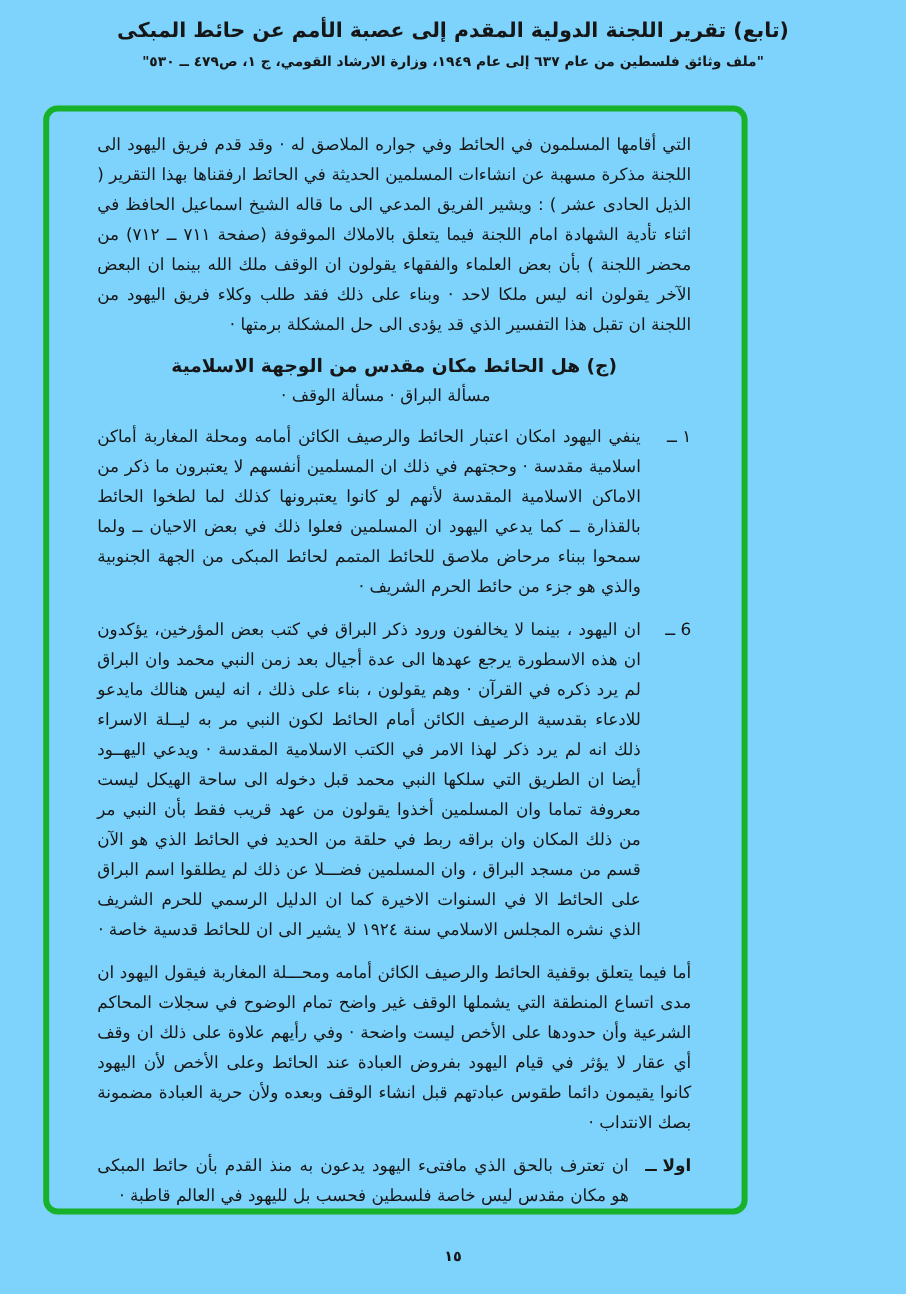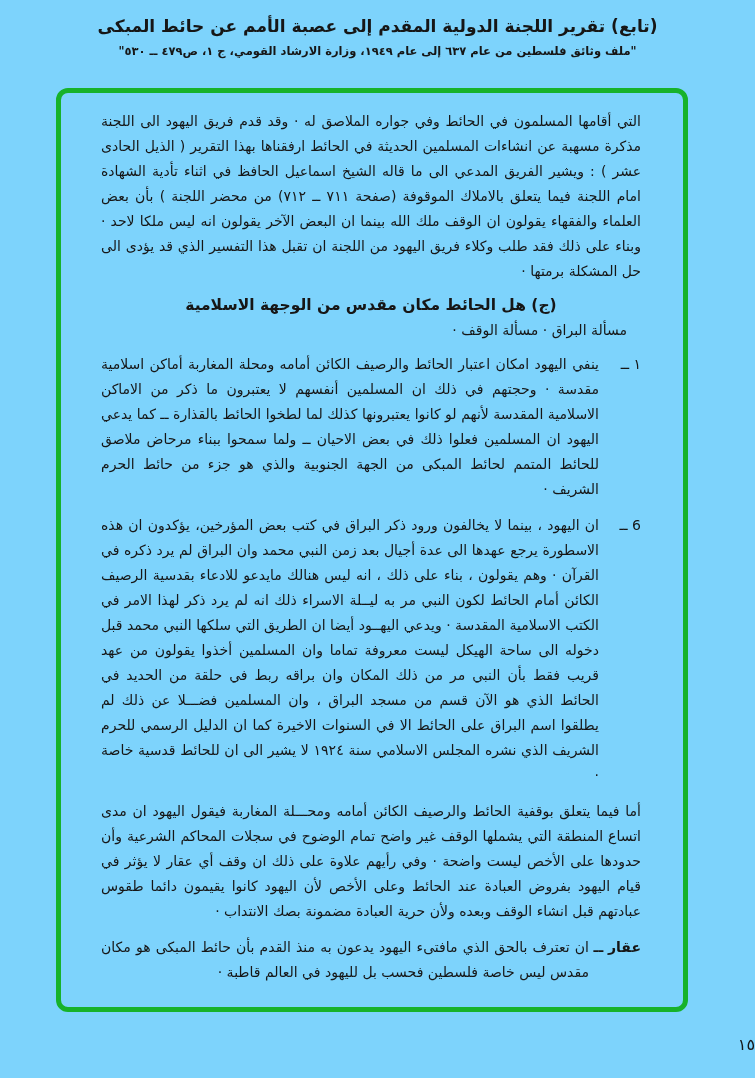--- a/index.html
+++ b/index.html
@@ -24,23 +24,23 @@
     font-weight: bold;
     letter-spacing: 0.2px;
   }
   .header-source {
     margin-top: 8px;
     font-size: 11.5px;
     font-weight: bold;
   }
   .frame {
     position: absolute;
-    left: 56px;
+    left: 36px;
     top: 88px;
-    width: 632px;
+    width: 587px;
     height: 924px;
     border: 5px solid #17b22a;
     border-radius: 12px;
     padding: 16px 42px 0 40px;
     direction: rtl;
     overflow: hidden;
   }
   .para {
     font-size: 14px;
     line-height: 25px;
@@ -50,21 +50,21 @@
   .intro { margin-bottom: 12px; }
   .heading {
     font-size: 15.5px;
     font-weight: bold;
     margin: 4px 0 8px 0;
     text-align: center;
   }
   .subtitle {
     font-size: 14px;
     margin: 0 14px 14px 0;
-    text-align: right;
+    text-align: center;
   }
   .item {
     display: flex;
     flex-direction: row;
     margin-bottom: 11px;
   }
   .marker {
     flex: 0 0 42px;
     font-size: 14px;
     line-height: 25px;
@@ -74,23 +74,23 @@
   .item-text { flex: 1; }
   .closing {
     text-indent: 68px;
     margin: 6px 0 14px 0;
   }
   .footer {
     position: absolute;
     left: 0;
     bottom: 24px;
     width: 100%;
-    text-align: right;
-    font-size: 16px;
-    font-weight: normal;
+    text-align: center;
+    font-size: 12px;
+    font-weight: bold;
     direction: rtl;
   }
 </style>
 </head>
 <body>
 
 <div class="page">
 
   <div class="header">
     <div class="header-title">(تابع) تقرير اللجنة الدولية المقدم إلى عصبة الأمم عن حائط المبكى</div>
@@ -114,21 +114,21 @@
       <span class="marker">6 ــ</span>
       <p class="para item-text">ان اليهود ، بينما لا يخالفون ورود ذكر البراق في كتب بعض المؤرخين، يؤكدون ان هذه الاسطورة يرجع عهدها الى عدة أجيال بعد زمن النبي محمد وان البراق لم يرد ذكره في القرآن · وهم يقولون ، بناء على ذلك ، انه ليس هنالك مايدعو للادعاء بقدسية الرصيف الكائن أمام الحائط لكون النبي مر به ليــلة الاسراء ذلك انه لم يرد ذكر لهذا الامر في الكتب الاسلامية المقدسة · ويدعي اليهــود أيضا ان الطريق التي سلكها النبي محمد قبل دخوله الى ساحة الهيكل ليست معروفة تماما وان المسلمين أخذوا يقولون من عهد قريب فقط بأن النبي مر من ذلك المكان وان براقه ربط في حلقة من الحديد في الحائط الذي هو الآن قسم من مسجد البراق ، وان المسلمين فضـــلا عن ذلك لم يطلقوا اسم البراق على الحائط الا في السنوات الاخيرة كما ان الدليل الرسمي للحرم الشريف الذي نشره المجلس الاسلامي سنة ١٩٢٤ لا يشير الى ان للحائط قدسية خاصة ·</p>
     </div>
 
     <div class="item">
       <p class="para item-text">أما فيما يتعلق بوقفية الحائط والرصيف الكائن أمامه ومحـــلة المغاربة فيقول اليهود ان مدى اتساع المنطقة التي يشملها الوقف غير واضح تمام الوضوح في سجلات المحاكم الشرعية وأن حدودها على الأخص ليست واضحة · وفي رأيهم علاوة على ذلك ان وقف أي عقار لا يؤثر في قيام اليهود بفروض العبادة عند الحائط وعلى الأخص لأن اليهود كانوا يقيمون دائما طقوس عبادتهم قبل انشاء الوقف وبعده ولأن حرية العبادة مضمونة بصك الانتداب ·</p>
     </div>
 
 
     <div class="item">
-      <span class="marker bold">عقار ــ</span>
+      <span class="marker bold">اولا ــ</span>
       <p class="para item-text">ان تعترف بالحق الذي مافتىء اليهود يدعون به منذ القدم بأن حائط المبكى هو مكان مقدس ليس خاصة فلسطين فحسب بل لليهود في العالم قاطبة ·</p>
     </div>
 
   </div>
 
   <div class="footer">
     <span>١٥</span>
   </div>
 
 </div>

